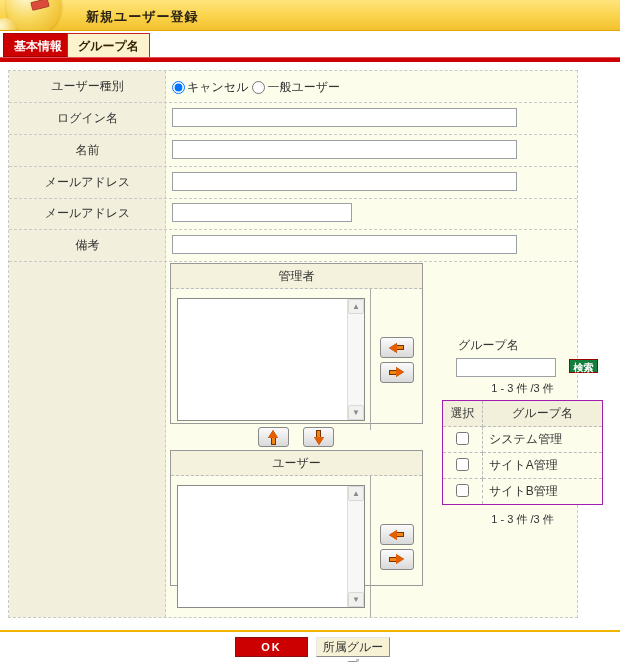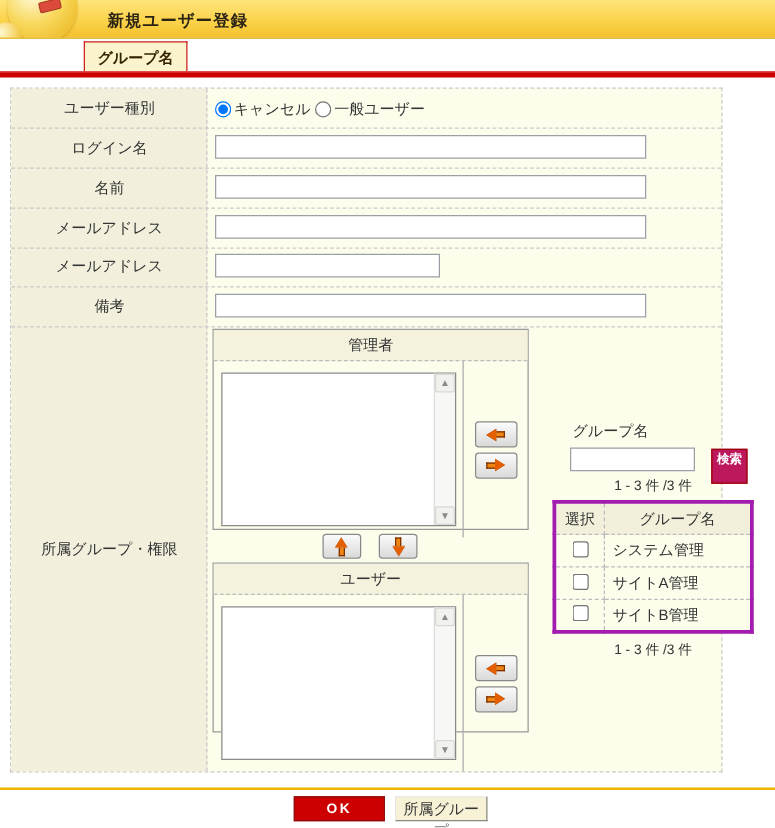--- a/index.html
+++ b/index.html
@@ -71,26 +71,26 @@
     border:1px solid #7a3000; border-right:none; }
   .arr .head { position:absolute; left:7px; top:0; width:0; height:0;
     border-left:8px solid #e55f00; border-top:5.5px solid transparent; border-bottom:5.5px solid transparent;
     filter:drop-shadow(0 0 0.5px #7a3000); }
   .arr.left { transform:rotate(180deg); }
   .arr.up { transform:rotate(-90deg); }
   .arr.down { transform:rotate(90deg); }
 
   
   .gsearch-label { position:absolute; font-size:12px; color:#333; }
-  .gsearch-btn { position:absolute; width:29px; height:28px; background:#be185d; color:#fff;
+  .gsearch-btn { position:absolute; width:29px; height:14px; background:#15803d; color:#fff;
     border:1px solid #990000; font-size:10px; line-height:16px; text-align:center;
     font-weight:bold; cursor:pointer; }
   .gcount { position:absolute; width:161px; text-align:center; font-size:11px; color:#333; }
 
-  .gtable { position:absolute; width:161px; border:3px solid #a21caf; border-collapse:collapse;
+  .gtable { position:absolute; width:161px; border:1px solid #a21caf; border-collapse:collapse;
     background:#fdfdec; font-size:12px; }
   .gtable th { background:#f2f0db; font-weight:normal; height:26px; border:1px dashed #bbb; }
   .gtable td { height:26px; border:1px dashed #bbb; background:#fdfdec; }
   .gtable td.c { text-align:center; width:40px; }
   .gtable td.n { padding-left:6px; }
   .gtable input { width:13px; height:13px; }
 
   
   .goldline { position:absolute; left:0; top:630px; width:620px; height:2px; background:#eeb400; }
   .okbtn { position:absolute; left:235px; top:637px; width:73px; height:20px; background:#cc0000;
@@ -108,40 +108,40 @@
   <div class="header">
     <div class="logo">
 
       <span class="blk r"></span>
     </div>
     <div class="logo-sm"></div>
     <div class="title">新規ユーザー登録</div>
   </div>
 
   <div class="tabbar">
+    <div class="tab active">基本情報</div>
     <div class="tab idle">グループ名</div>
   </div>
   <div class="redbar"></div>
 
   <div class="form">
     <div class="labelcol"></div>
     <div class="rowline" style="top:31px"></div>
     <div class="rowline" style="top:63px"></div>
     <div class="rowline" style="top:95px"></div>
     <div class="rowline" style="top:127px"></div>
     <div class="rowline" style="top:158px"></div>
     <div class="rowline" style="top:190px"></div>
 
     <div class="flabel" style="top:0;height:31px;line-height:31px">ユーザー種別</div>
     <div class="flabel" style="top:31px;height:32px;line-height:32px">ログイン名</div>
     <div class="flabel" style="top:63px;height:32px;line-height:32px">名前</div>
     <div class="flabel" style="top:95px;height:32px;line-height:32px">メールアドレス</div>
     <div class="flabel" style="top:127px;height:31px;line-height:31px">メールアドレス</div>
     <div class="flabel" style="top:158px;height:32px;line-height:32px">備考</div>
-    <div class="flabel" style="top:190px;height:356px;line-height:356px">所属グループ・権限</div>
 
     <div class="radios">
       <input type="radio" name="user_type" id="rt0" checked="" style="">
       <label for="rt0">キャンセル</label>
       <input type="radio" name="user_type" id="rt1" style="">
       <label for="rt1">一般ユーザー</label>
     </div>
 
     <input class="tinput" style="left: 163px; top: 37px; width: 345px;" value="">
     <input class="tinput" style="left: 163px; top: 69px; width: 345px;" value="">

